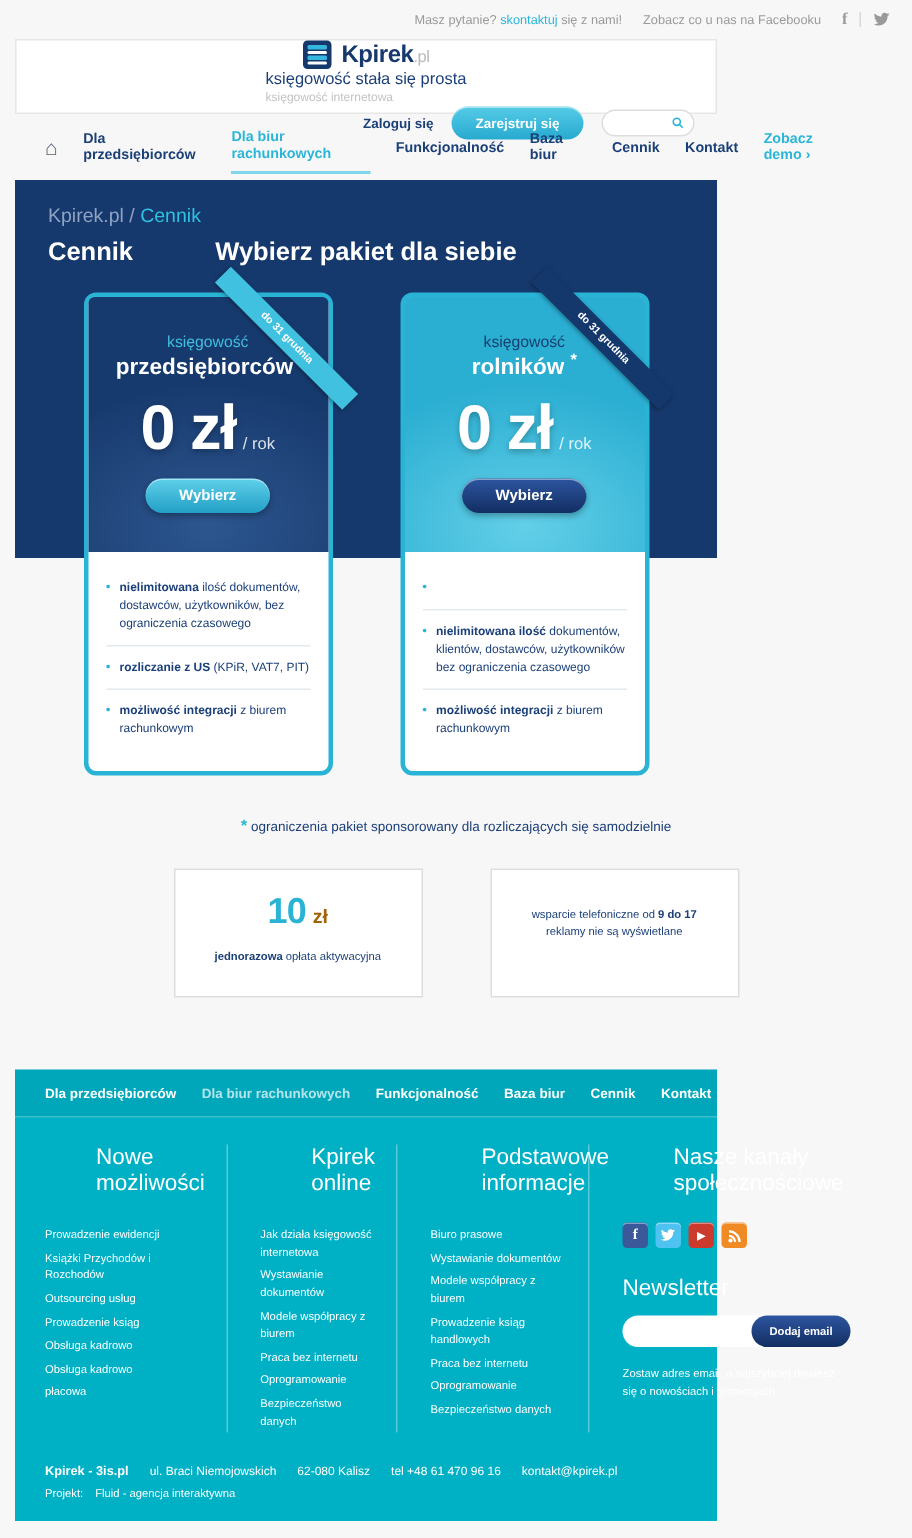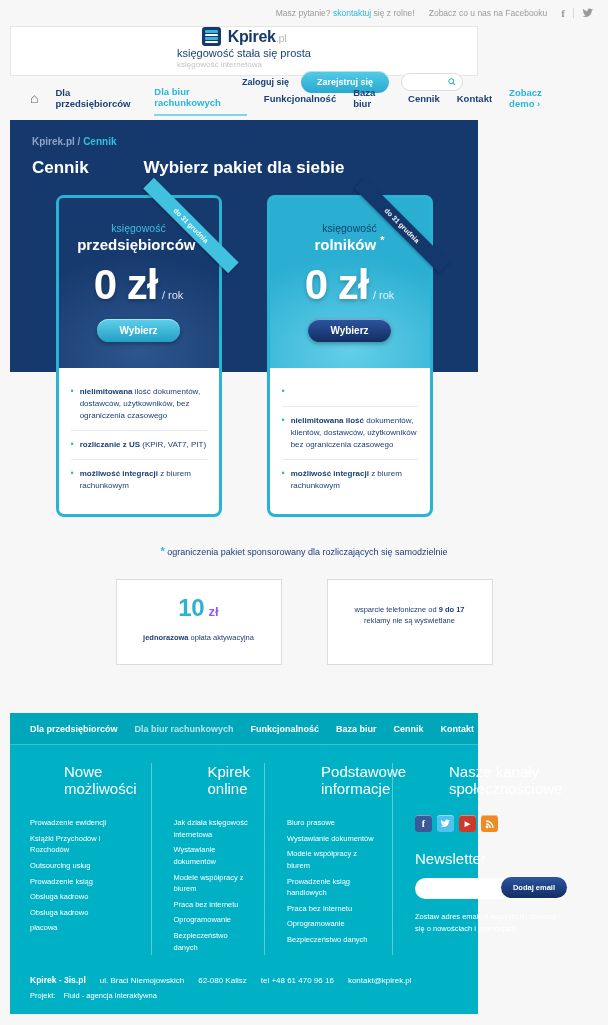--- a/index.html
+++ b/index.html
@@ -37,21 +37,21 @@
   
   .nav { height:44px; display:flex; align-items:center; gap:17px; padding-left:30px; font-size:9.5px; font-weight:bold; color:#1b3f77; }
   .nav .home { font-size:14px; color:#55606f; cursor:pointer; line-height:1; }
   .nav .item { cursor:pointer; padding:6px 0; }
   .nav .item.active { color:#2bb6d9; border-bottom:2px solid #7fd6ea; }
   .nav .demo { margin-left:auto; margin-right:40px; color:#2bb6d9; cursor:pointer; }
 
   
   .main-wrap { position:relative; height:395px; }
   .hero { height:252px; background:#16396d; position:relative; }
-  .crumb { position:absolute; top:16px; left:22px; font-size:10px; color:#8fa3c4;font-weight:bold; }
+  .crumb { position:absolute; top:16px; left:22px; font-size:13px; color:#8fa3c4; }
   .crumb .cur { color:#2fc0e2; }
   .hero-title { position:absolute; top:38px; left:22px; font-size:17px; font-weight:bold; color:#fff; }
   .hero-sub { position:absolute; top:38px; left:50%; transform:translateX(-50%); font-size:17px; font-weight:bold; color:#fff; white-space:nowrap; }
   .cards { position:absolute; top:75px; left:0; right:0; display:flex; justify-content:center; gap:45px; }
   .card { width:166px; border:3px solid #29b4d6; border-radius:8px; background:#fff; position:relative; }
   .card-top { height:170px; border-radius:4px 4px 0 0; text-align:center; overflow:hidden; position:relative; }
   .card-navy .card-top { background:radial-gradient(ellipse 120% 80% at 50% 90%, #2d568f 0%, #173a6e 70%); }
   .card-cyan .card-top { background:radial-gradient(ellipse 120% 80% at 50% 90%, #63cfe8 0%, #2aaed2 70%); }
   .ribbon { position:absolute; top:20px; right:-32px; width:120px; transform:rotate(45deg); font-size:7px; font-weight:bold; color:#fff; text-align:center; padding:4px 0; box-shadow:0 1px 3px rgba(0,0,0,.35); z-index:5; }
   .card-navy .ribbon { background:#41c1e0; }
@@ -73,21 +73,21 @@
   .feat + .feat { border-top:1px solid #e4e9f0; }
   .feat .blt { color:#29b4d6; font-size:9px; line-height:1.3; }
   .feat b { font-weight:bold; }
 
   
   .footnote { margin-top:30px; text-align:center; font-size:9px; color:#1b3f77; }
   .footnote .star { color:#2bb6d9; font-weight:bold; font-size:11px; }
   .pboxes { margin-top:22px; display:flex; justify-content:center; gap:45px; }
   .pbox { width:166px; height:86px; background:#fff; border:1px solid #ddd; text-align:center; padding-top:14px; }
   .pbox .amt { font-size:24px; font-weight:bold; color:#29b4d6; letter-spacing:-.5px; }
-  .pbox .unit { font-size:13px; font-weight:bold; color:#8b5cf6; }
+  .pbox .unit { font-size:13px; font-weight:bold; color:#a16207; }
   .pbox .per { font-size:10px; color:#5a6b85; font-weight:normal; }
   .pbox .line { margin-top:10px; font-size:7.5px; color:#1b3f77; line-height:1.5; }
 
   
   .footer { margin-top:48px; background:#00b0c5; color:#fff; }
   .fnav { height:32px; background:rgba(0,0,0,.05); border-bottom:1px solid rgba(255,255,255,.25); display:flex; align-items:center; gap:17px; padding-left:20px; font-size:9px; font-weight:bold; }
   .fnav .item { cursor:pointer; }
   .fnav .item.dim { opacity:.7; }
   .fcols { display:flex; padding:18px 18px 0 20px; }
   .fcol { padding-right:14px; }
@@ -109,21 +109,21 @@
   
   .bottom { display:flex; align-items:center; gap:22px; padding:16px 10px 0 28px; }
 </style>
 </head>
 <body>
 
 <div class="topbar">
   <span>
     <span>Masz pytanie?</span>
     <a class="link-cyan">skontaktuj</a>
-    <span>się z rolne!</span>
+    <span>się z nami!</span>
   </span>
   <span>Zobacz co u nas na Facebooku</span>
   <span class="soc">
     <span class="fb-glyph">f</span>
     <span class="vdiv"></span>
     <svg width="12" height="10" viewBox="0 0 12 10">
         <path d="M11 1.5c-.4.2-.8.3-1.2.4.4-.3.7-.7.9-1.2-.4.2-.9.4-1.4.5C8.9.7 8.3.5 7.7.5 6.5.5 5.6 1.4 5.6 2.6c0 .2 0 .3.1.5C3.9 3 2.3 2.2 1.2 1 1 1.3.9 1.7.9 2.1c0 .7.4 1.4 1 1.7-.3 0-.7-.1-.9-.3 0 1 .7 1.9 1.7 2.1-.2 0-.4.1-.6.1H1.7c.3.8 1.1 1.4 2 1.5-.7.6-1.6.9-2.6.9H.5c.9.6 2 .9 3.2.9 3.9 0 6-3.2 6-6v-.3c.5-.2.9-.6 1.3-1.2z" fill="#9a9a9a"></path>
       </svg>
   </span>
 </div>

